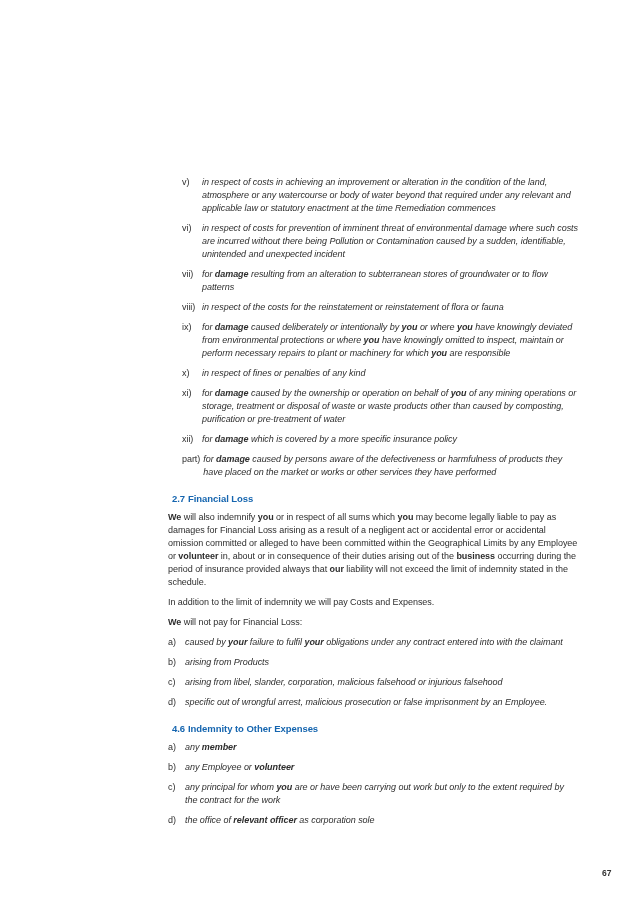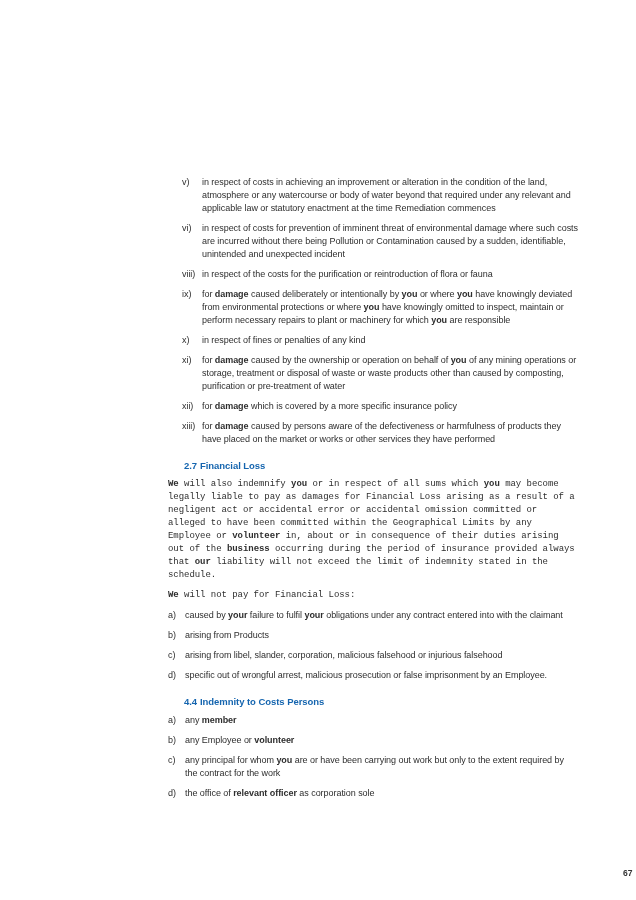--- a/index.html
+++ b/index.html
@@ -41,41 +41,41 @@
     min-width: 17px;
     padding-right: 3px;
   }
   .alpha .item-label {
     flex: 0 0 auto;
     min-width: 14px;
     padding-right: 3px;
   }
   .item-text {
     flex: 1 1 auto;
+    font-style: italic;
   }
   .section-heading {
     display: flex;
     color: #1565af;
     font-weight: bold;
     font-size: 9.5px;
     line-height: 13px;
-    margin: 13px 0 6px 16px;
+    margin: 13px 0 6px 4px;
   }
   .section-number {
     flex: 0 0 auto;
     min-width: 16px;
   }
   .para {
     margin: 4px 0 7px 0;
-    font-family: Liberation Mono, monospace;
   }
   b { font-weight: bold; }
   .page-number {
     position: absolute;
-    left: 623px;
+    left: 602px;
     top: 868px;
     font-size: 8.5px;
     line-height: 11px;
     color: #333333;
     font-weight: bold;
     letter-spacing: 0;
   }
 </style>
 </head>
 <body>
@@ -86,50 +86,55 @@
     <div class="list roman">
       <div class="list-item">
         <span class="item-label">v)</span>
         <div class="item-text">in respect of costs in achieving an improvement or alteration in the condition of the land, atmosphere or any watercourse or body of water beyond that required under any relevant and applicable law or statutory enactment at the time Remediation commences</div>
       </div>
       <div class="list-item">
         <span class="item-label">vi)</span>
         <div class="item-text">in respect of costs for prevention of imminent threat of environmental damage where such costs are incurred without there being Pollution or Contamination caused by a sudden, identifiable, unintended and unexpected incident</div>
       </div>
       <div class="list-item">
+        <span class="item-label">vii)</span>
+        <div class="item-text">for <b>damage</b> resulting from an alteration to subterranean stores of groundwater or to flow patterns</div>
+      </div>
+      <div class="list-item">
         <span class="item-label">viii)</span>
-        <div class="item-text">in respect of the costs for the purification or reintroduction of flora or fauna</div>
+        <div class="item-text">in respect of the costs for the reinstatement or reinstatement of flora or fauna</div>
       </div>
       <div class="list-item">
         <span class="item-label">ix)</span>
         <div class="item-text">for <b>damage</b> caused deliberately or intentionally by <b>you</b> or where <b>you</b> have knowingly deviated from environmental protections or where <b>you</b> have knowingly omitted to inspect, maintain or perform necessary repairs to plant or machinery for which <b>you</b> are responsible</div>
       </div>
       <div class="list-item">
         <span class="item-label">x)</span>
         <div class="item-text">in respect of fines or penalties of any kind</div>
       </div>
       <div class="list-item">
         <span class="item-label">xi)</span>
         <div class="item-text">for <b>damage</b> caused by the ownership or operation on behalf of <b>you</b> of any mining operations or storage, treatment or disposal of waste or waste products other than caused by composting, purification or pre-treatment of water</div>
       </div>
       <div class="list-item">
         <span class="item-label">xii)</span>
         <div class="item-text">for <b>damage</b> which is covered by a more specific insurance policy</div>
       </div>
       <div class="list-item">
-        <span class="item-label">xiii)</span>
+        <span class="item-label">part)</span>
         <div class="item-text">for <b>damage</b> caused by persons aware of the defectiveness or harmfulness of products they have placed on the market or works or other services they have performed</div>
       </div>
     </div>
 
     <div class="section-heading">
       <span class="section-number">2.7</span>
       <span class="section-title">Financial Loss</span>
     </div>
     <p class="para"><b>We</b> will also indemnify <b>you</b> or in respect of all sums which <b>you</b> may become legally liable to pay as damages for Financial Loss arising as a result of a negligent act or accidental error or accidental omission committed or alleged to have been committed within the Geographical Limits by any Employee or <b>volunteer</b> in, about or in consequence of their duties arising out of the <b>business</b> occurring during the period of insurance provided always that <b>our</b> liability will not exceed the limit of indemnity stated in the schedule.</p>
+    <p class="para">In addition to the limit of indemnity we will pay Costs and Expenses.</p>
     <p class="para"><b>We</b> will not pay for Financial Loss:</p>
 
     <div class="list alpha">
       <div class="list-item">
         <span class="item-label">a)</span>
         <div class="item-text">caused by <b>your</b> failure to fulfil <b>your</b> obligations under any contract entered into with the claimant</div>
       </div>
       <div class="list-item">
         <span class="item-label">b)</span>
         <div class="item-text">arising from Products</div>
@@ -138,22 +143,22 @@
         <span class="item-label">c)</span>
         <div class="item-text">arising from libel, slander, corporation, malicious falsehood or injurious falsehood</div>
       </div>
       <div class="list-item">
         <span class="item-label">d)</span>
         <div class="item-text">specific out of wrongful arrest, malicious prosecution or false imprisonment by an Employee.</div>
       </div>
     </div>
 
     <div class="section-heading">
-      <span class="section-number">4.4</span>
-      <span class="section-title">Indemnity to Costs Persons</span>
+      <span class="section-number">4.6</span>
+      <span class="section-title">Indemnity to Other Expenses</span>
     </div>
 
     <div class="list alpha">
       <div class="list-item">
         <span class="item-label">a)</span>
         <div class="item-text">any <b>member</b></div>
       </div>
       <div class="list-item">
         <span class="item-label">b)</span>
         <div class="item-text">any Employee or <b>volunteer</b></div>

